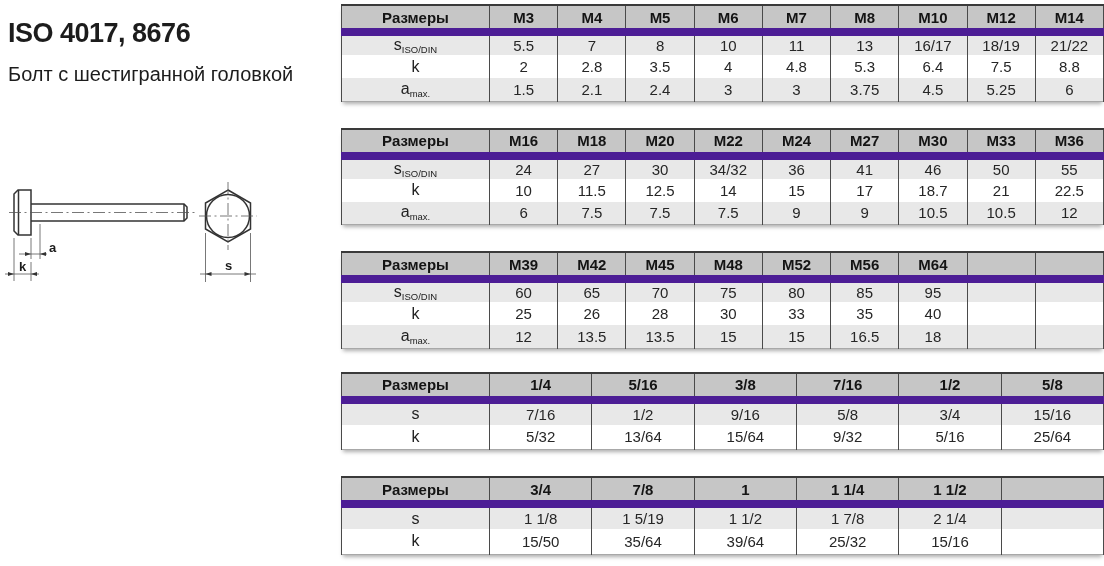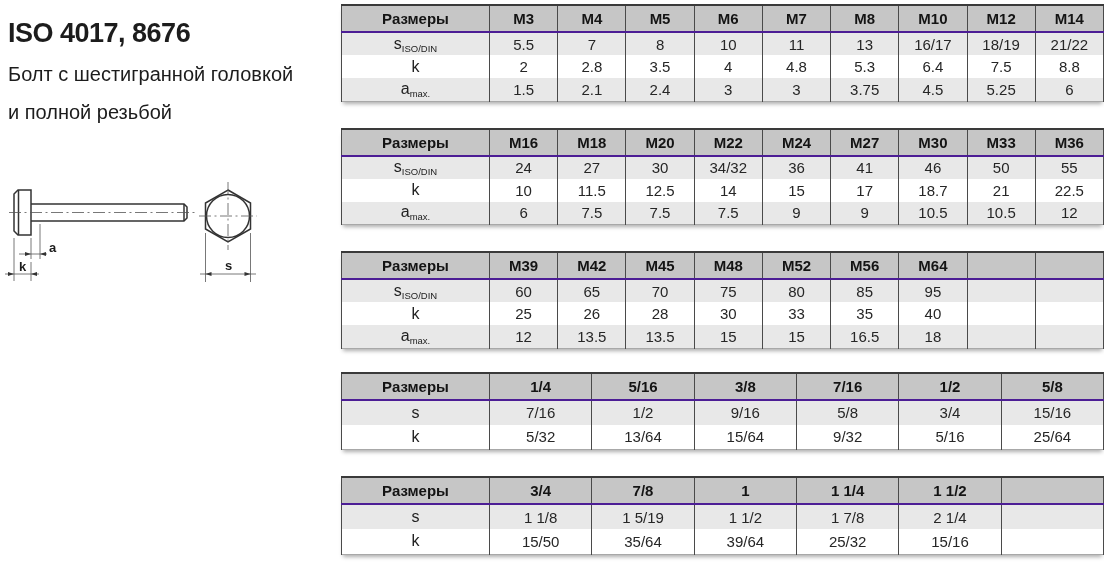--- a/index.html
+++ b/index.html
@@ -22,21 +22,21 @@
     border-bottom:1px solid #a8a8a8;
     box-shadow:0 4px 4px -2px rgba(0,0,0,0.32);
   }
   #t0 { margin-top:4px; }
   #t1 { margin-top:26px; }
   #t2 { margin-top:26px; }
   #t3 { margin-top:23px; }
   #t4 { margin-top:26px; }
   th, td { border-left:1px solid var(--border,#4a4a4a); border-right:1px solid var(--border,#4a4a4a);
     text-align:center; vertical-align:middle; font-size:15px; }
-  thead th { background:var(--header-bg,#c6c6c6); border-bottom:2px solid #4c1d95;
+  thead th { background:var(--header-bg,#c6c6c6); border-bottom:8px solid #4c1d95;
     font-weight:bold; color:#141414; height:27px;margin-left:19px; }
   tbody tr:nth-child(odd) { background:var(--row-alt,#e8e8e8); }
   tbody tr:nth-child(even) { background:#ffffff; }
   .metric tbody th, .metric tbody td { height:23px; }
   .inch tbody th, .inch tbody td { height:25px; }
   tbody th { font-weight:normal; color:#222; }
   tbody td { color:#262626; }
   .lbl-main { font-size:16px; }
   .lbl-sub { font-size:9.5px; vertical-align:-3px; letter-spacing:0; }
 
@@ -47,21 +47,20 @@
   .arrow { fill:#333; stroke:none; }
   .dim-label { font-family:"Liberation Sans",sans-serif; font-size:13px; font-weight:bold; fill:#1c1c1c; }
 </style>
 </head>
 <body>
 
 <div class="left-panel">
   <div class="titles">
     <div class="title-line">ISO 4017, 8676</div>
     <div class="subtitle-line">Болт с шестигранной головкой</div>
-    <div class="subtitle-line">и полной резьбой</div>
   </div>
 
   <div class="drawing-wrap">
     <svg width="270" height="118" viewBox="0 0 270 118">
 
       <g>
         <path class="ln-main" d="M13,12 L26,12 L26,57 L13,57 L9,53 L9,16 Z"></path>
         <line class="ln-main" x1="13.5" y1="12" x2="13.5" y2="57"></line>
         <path class="ln-main" d="M26,26 L179,26 L182,29 L182,40 L179,43 L26,43"></path>
         <line class="ln-main" x1="179" y1="26" x2="179" y2="43"></line>

